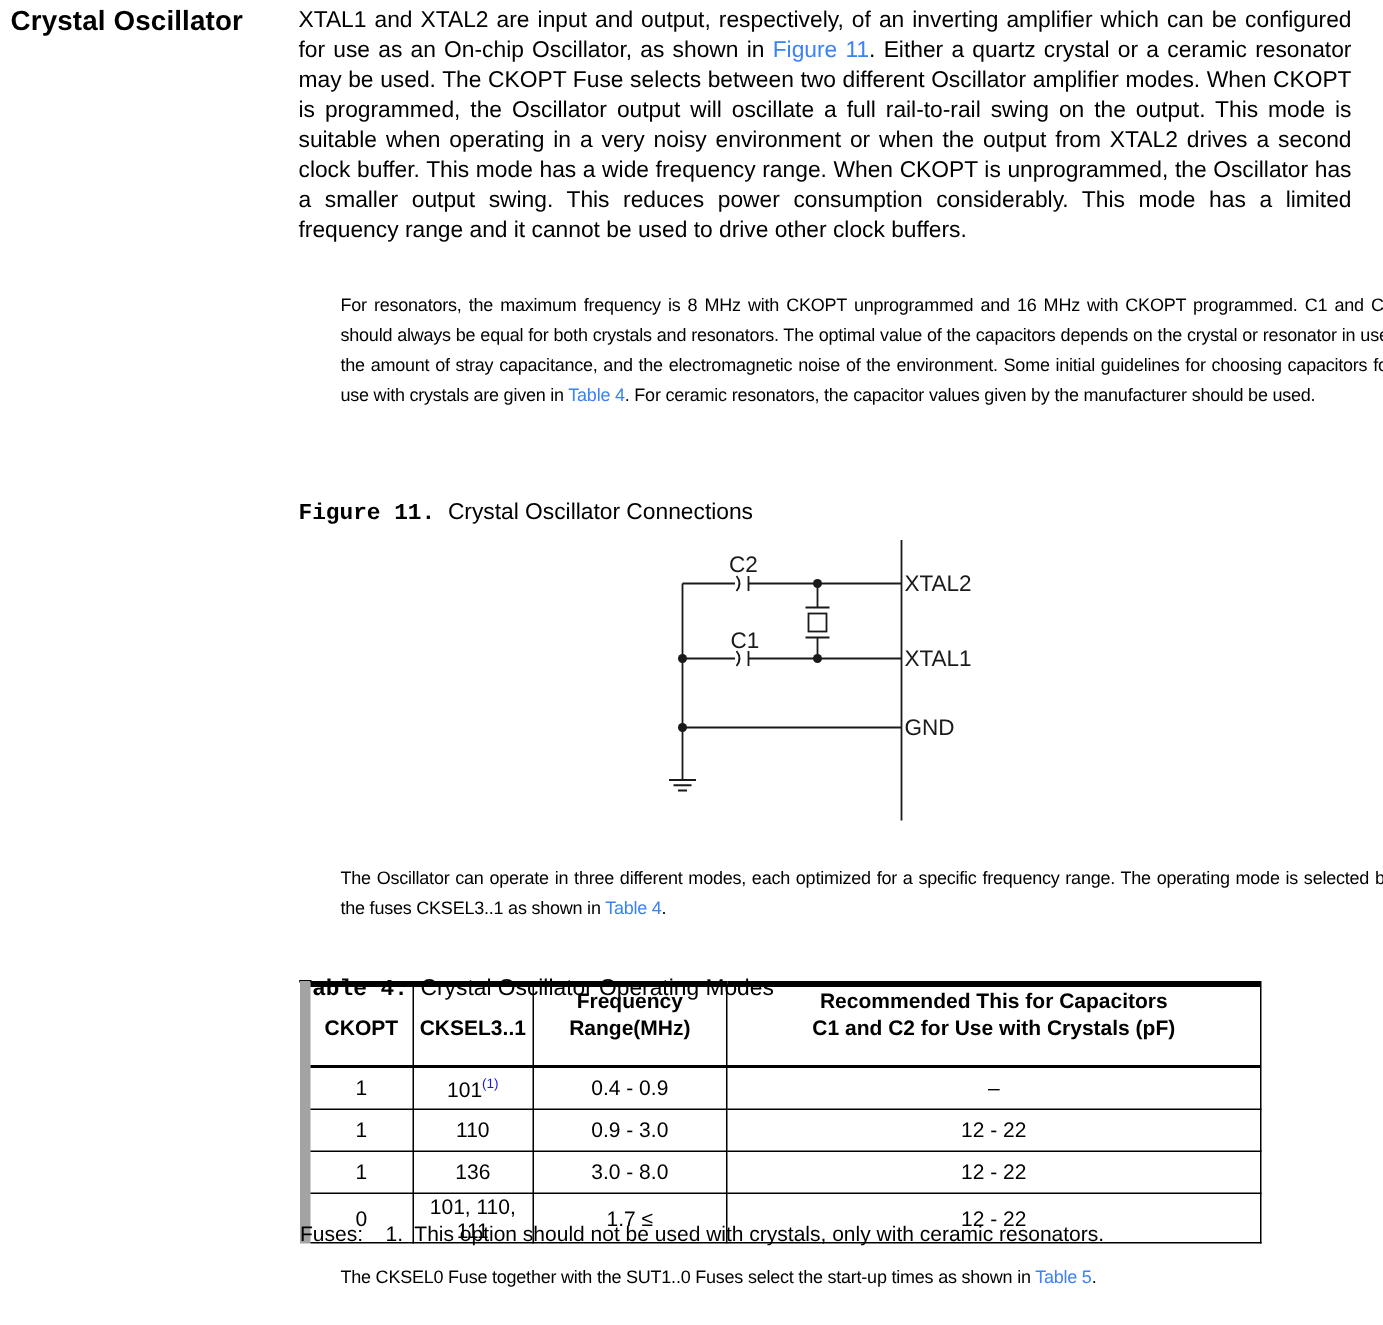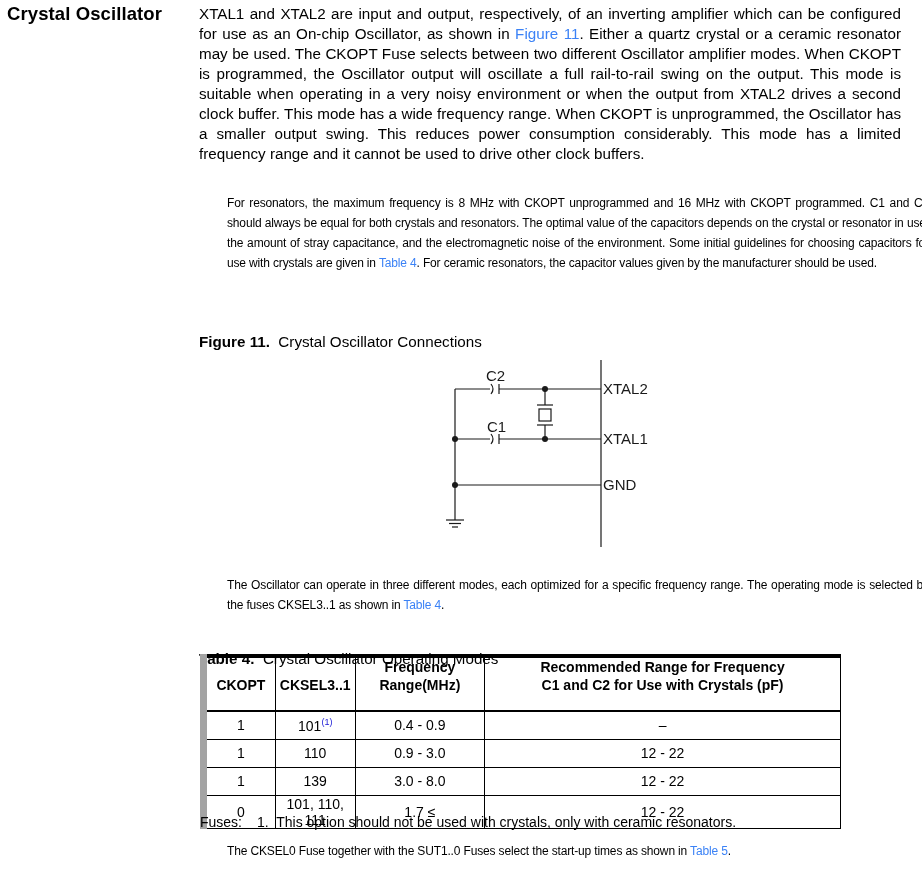--- a/index.html
+++ b/index.html
@@ -17,21 +17,21 @@
     margin: 0;
   }
   .para.narrow { font-size: 12px; letter-spacing: -0.15px; margin-left: 28px; }
   .link { color: #3b82f6; }
   #p1 { top: 4px; }
   #p2 { top: 193px; }
   #fig-caption { top: 333px; font-size: 15.2px; }
   #p3 { top: 575px; }
   #tbl-caption { top: 630px; font-size: 15.2px; margin-top: 20px; }
   #p4 { top: 841px; }
-  .cap-label { font-weight: bold; }
+  .cap-label { font-weight: bold; font-family: Liberation Mono, monospace; }
 
   #circuit { position: absolute; left: 430px; top: 355px; width: 250px; height: 200px; }
 
   #table-wrap { position: absolute; left: 200px; top: 654px; width: 641px; }
   table.modes {
     border-collapse: collapse; width: 641px; font-size: 14px;
   }
   table.modes th, table.modes td {
     border: 1px solid #000; text-align: center; padding: 0;
   }
@@ -120,39 +120,39 @@
       <col style="width:72px">
         <col style="width:80px">
         <col style="width:130px">
         <col style="width:359px">
     </colgroup>
     <thead>
       <tr>
         <th>CKOPT</th>
         <th>CKSEL3..1</th>
         <th><span>Frequency</span><br><span>Range(MHz)</span></th>
-        <th><span>Recommended Range for Frequency</span><br><span>C1 and C2 for Use with Crystals (pF)</span></th>
+        <th><span>Recommended This for Capacitors</span><br><span>C1 and C2 for Use with Crystals (pF)</span></th>
       </tr>
     </thead>
     <tbody>
       <tr>
         <td>1</td>
         <td><span>101</span><sup class="fn">(1)</sup></td>
         <td>0.4 - 0.9</td>
         <td>–</td>
       </tr>
       <tr>
         <td>1</td>
         <td>110</td>
         <td>0.9 - 3.0</td>
         <td>12 - 22</td>
       </tr>
       <tr>
         <td>1</td>
-        <td>139</td>
+        <td>136</td>
         <td>3.0 - 8.0</td>
         <td>12 - 22</td>
       </tr>
       <tr>
         <td>0</td>
         <td>101, 110, 111</td>
         <td>1.7 ≤</td>
         <td>12 - 22</td>
       </tr>
     </tbody>

